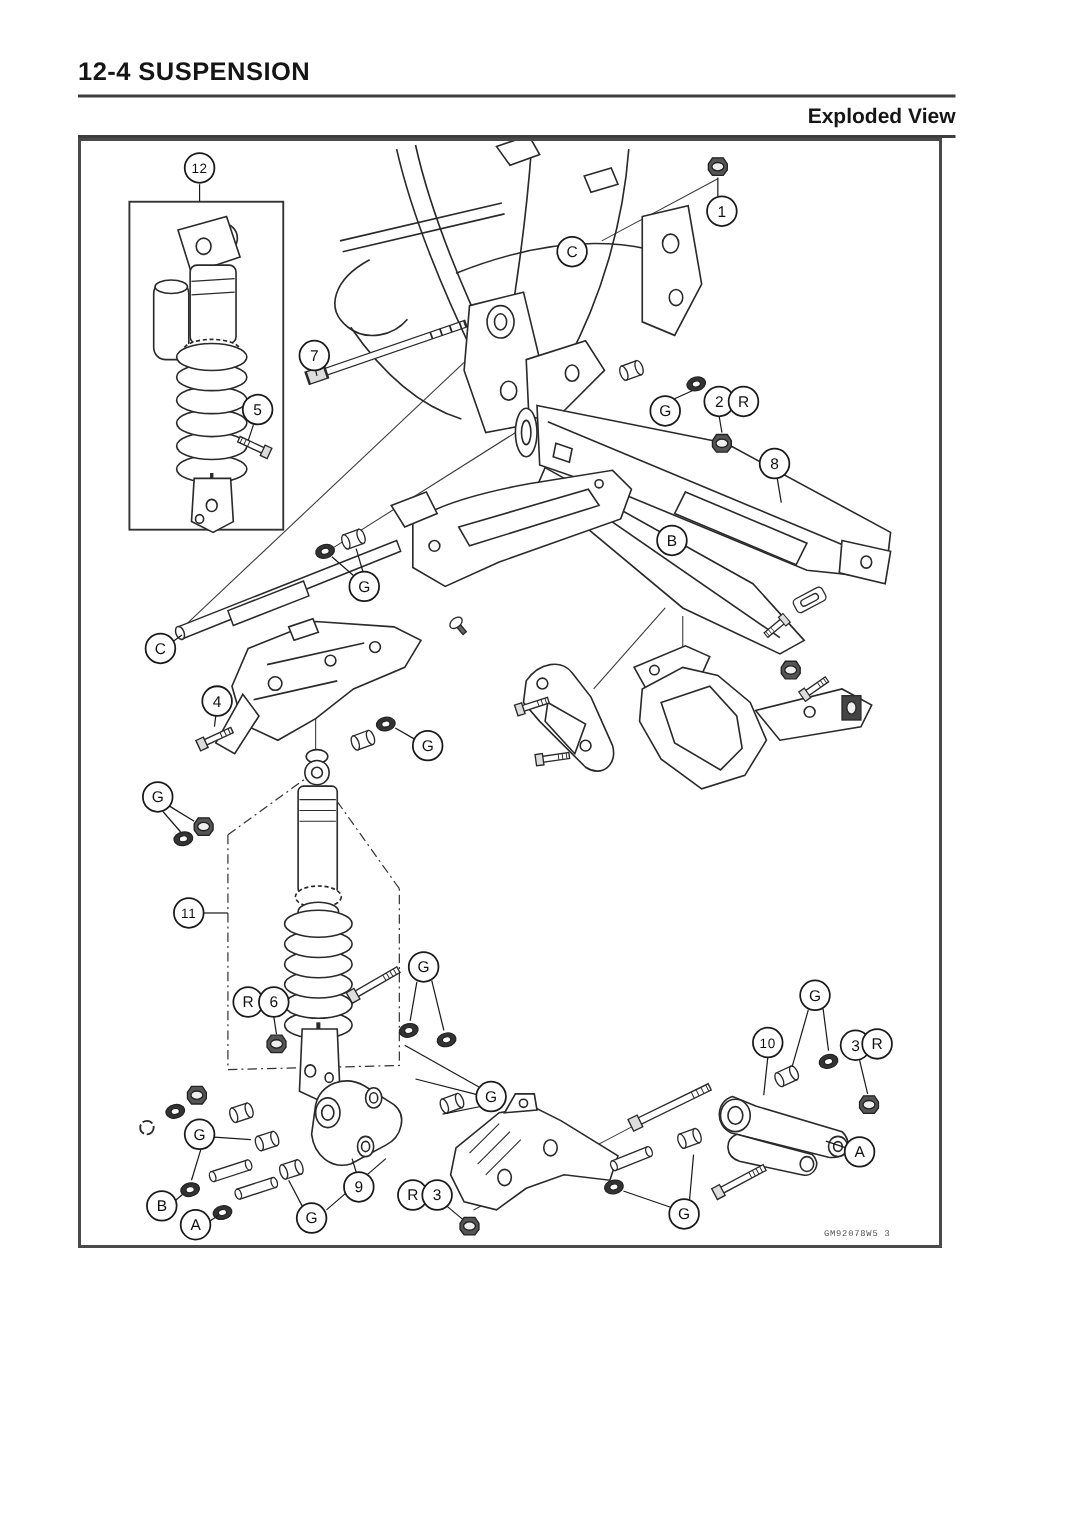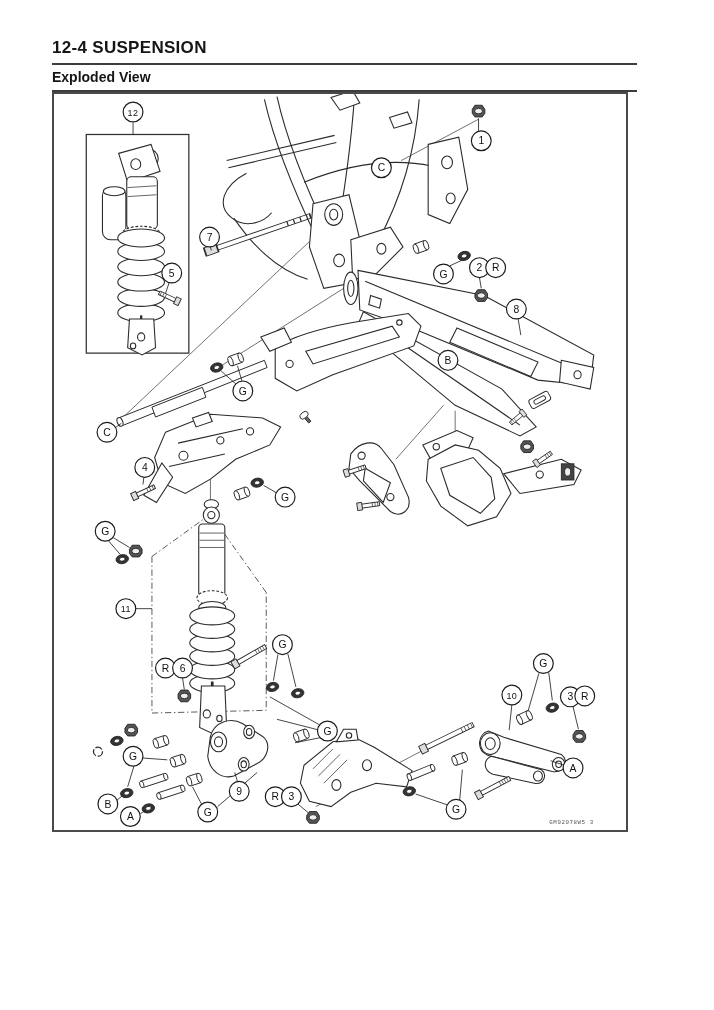--- a/index.html
+++ b/index.html
@@ -1,21 +1,21 @@
 <!DOCTYPE html>
 <html><head>
 <meta charset="utf-8">
 <style>
   html,body{margin:0;padding:0;background:#fff;}
   body{width:714px;height:1010px;position:relative;font-family:"Liberation Sans",sans-serif;color:#111;}
   .page{position:absolute;inset:0;background:#fff;}
   .header{position:absolute;left:52px;top:38px;width:585px;}
   .header h1{margin:0;font-size:17px;font-weight:bold;letter-spacing:.3px;color:#151515;}
   .rule{border:none;border-top:2px solid #3d3d3d;margin:5px 0 4px 0;height:0;}
-  .header h2{margin:0;font-size:14px;font-weight:bold;color:#151515;}
+  .header h2{margin:0;font-size:14px;font-weight:bold;color:#151515;text-align:right;}
   .diagram-box{position:absolute;left:52px;top:92px;width:576px;height:740px;border:2px solid #4a4a4a;box-sizing:border-box;background:#fff;}
   .diagram-box svg{display:block;width:100%;height:100%;}
 </style>
 </head>
 <body>
 
 <div class="page">
 
   <div class="header">
     <h1>12-4 SUSPENSION</h1>

